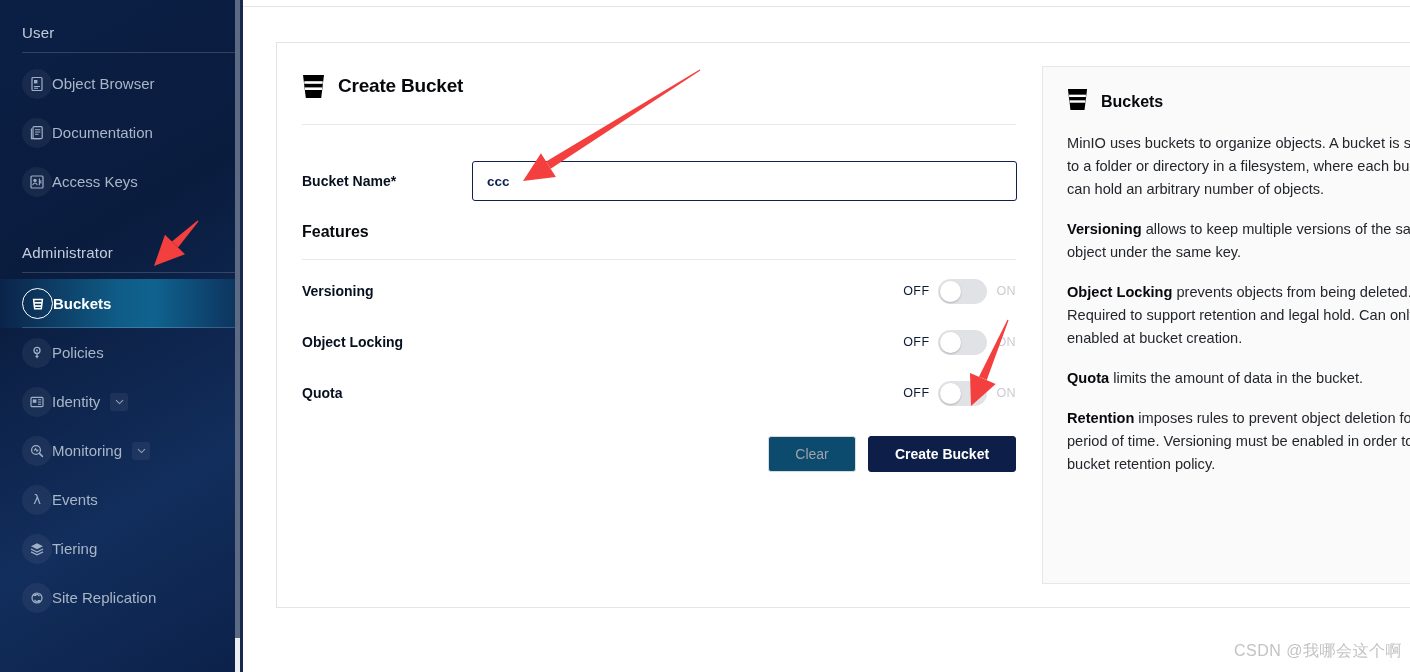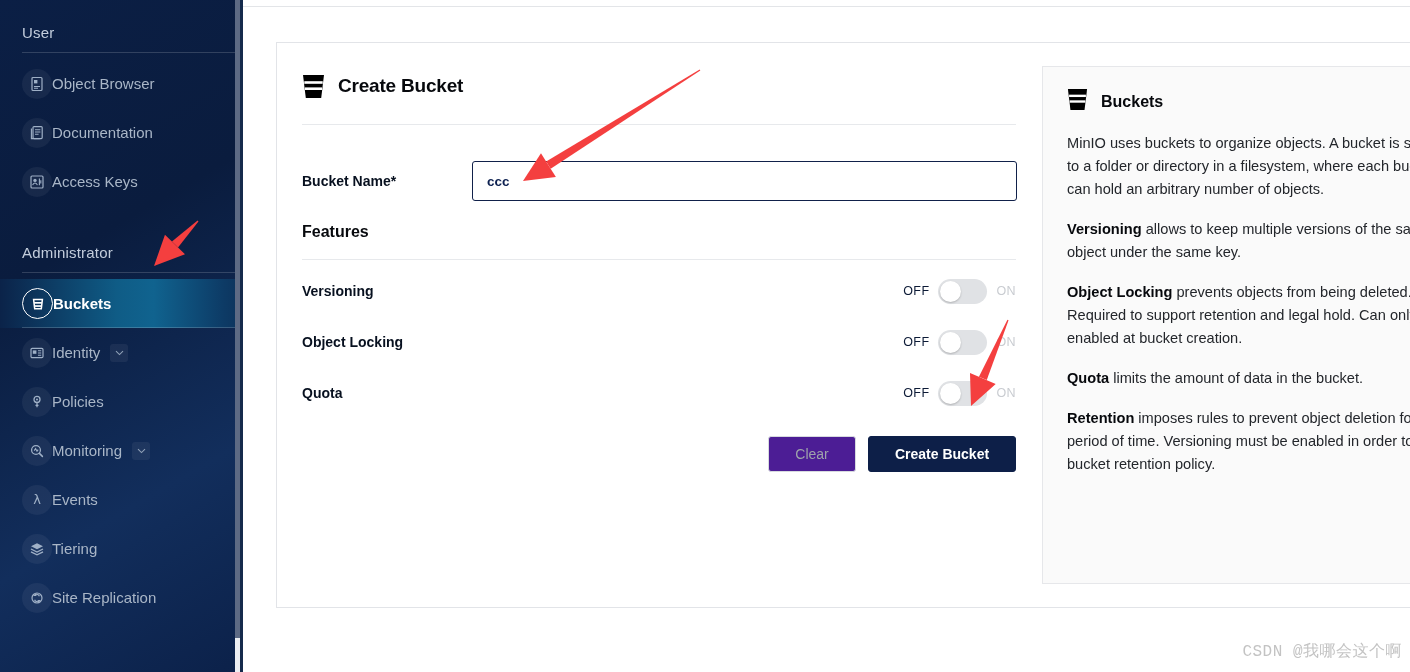--- a/index.html
+++ b/index.html
@@ -131,21 +131,21 @@
 
   .btn-row {
     display: flex; justify-content: flex-end; gap: 12px; width: 714px; margin-top: 23px;
   }
   .btn {
     height: 36px; border-radius: 3px; font-size: 14px; font-weight: 700;
     display: flex; align-items: center; justify-content: center; cursor: pointer;
     font-family: "Liberation Sans", sans-serif;
   }
   .btn-clear {
-    width: 88px; background: #4c1d95; border: 1px solid #d7dadf; color: #9ea3ab; font-weight: 400;
+    width: 88px; background: #0c4a6e; border: 1px solid #d7dadf; color: #9ea3ab; font-weight: 400;
   }
   .btn-create {
     width: 148px; background: #0d1f48; border: 1px solid #0d1f48; color: #ffffff;
   }
 
   
   .help-col { flex: 1; position: relative; padding: 23px 0 0 23px; }
   .help-panel {
     position: absolute; left: 23px; top: 23px; width: 430px; height: 518px;
     background: #fafafa; border: 1px solid #e6e7ea; padding: 21px 24px;
@@ -158,21 +158,21 @@
   }
   .help-p b { font-weight: 700; color: #07090d; }
 
   
   .arrow-layer { position: absolute; inset: 0; pointer-events: none; }
 
   
   #watermark {
     position: absolute; right: 8px; bottom: 10px;
     font-size: 16px; color: #c3c3c3; letter-spacing: .5px;
-    font-family: Liberation Mono, monospace; white-space: nowrap;
+    font-family: Liberation Sans, sans-serif; white-space: nowrap;
   }
 </style>
 </head>
 <body>
 
 <div id="root">
 
   <div id="sidebar">
     <div class="side-scroll" id="side-items">
         <div style="margin-top: 24px;">
@@ -222,41 +222,41 @@
                   <path d="M4.6 4.4h8.8l-1.1 9.4H5.7z" fill="none" stroke="#ffffff" stroke-width="1.5"></path>
                   <rect x="5.1" y="7" width="7.8" height="1.7" fill="#ffffff"></rect>
                   <rect x="5.4" y="10.2" width="7.2" height="1.7" fill="#ffffff"></rect>
                 </svg>
               </span>
               <span class="nav-label">Buckets</span>
             </div>
             <div class="nav-item">
               <span class="badge">
                 <svg width="18" height="18" viewBox="0 0 18 18">
+                  <circle cx="9" cy="6.4" r="3" fill="none" stroke="#9fb0c6" stroke-width="1.3"></circle>
+                  <circle cx="9" cy="6.4" r="1" fill="#9fb0c6"></circle>
+                  <path d="M9 9.4v4.8M7.5 12.3h3" stroke="#9fb0c6" stroke-width="1.3"></path>
+                </svg>
+              </span>
+              <span class="nav-label">Policies</span>
+            </div>
+            <div class="nav-item">
+              <span class="badge">
+                <svg width="18" height="18" viewBox="0 0 18 18">
                   <rect x="3" y="4.4" width="12" height="9.2" rx="1.2" fill="none" stroke="#9fb0c6" stroke-width="1.2"></rect>
                   <rect x="4.8" y="6.4" width="3.6" height="3.4" fill="#9fb0c6"></rect>
                   <path d="M10 6.8h3.2M10 9h3.2M10 11.2h3.2" stroke="#9fb0c6" stroke-width="1.1"></path>
                 </svg>
               </span>
               <span class="nav-label">Identity</span>
               <span class="chev">
                 <svg width="9" height="6" viewBox="0 0 9 6">
                   <path d="M1 1.2L4.5 4.6L8 1.2" fill="none" stroke="#8fa0b6" stroke-width="1.1"></path>
                 </svg>
               </span>
-            </div>
-            <div class="nav-item">
-              <span class="badge">
-                <svg width="18" height="18" viewBox="0 0 18 18">
-                  <circle cx="9" cy="6.4" r="3" fill="none" stroke="#9fb0c6" stroke-width="1.3"></circle>
-                  <circle cx="9" cy="6.4" r="1" fill="#9fb0c6"></circle>
-                  <path d="M9 9.4v4.8M7.5 12.3h3" stroke="#9fb0c6" stroke-width="1.3"></path>
-                </svg>
-              </span>
-              <span class="nav-label">Policies</span>
             </div>
             <div class="nav-item">
               <span class="badge">
                 <svg width="18" height="18" viewBox="0 0 18 18">
                   <circle cx="8" cy="8" r="4.4" fill="none" stroke="#9fb0c6" stroke-width="1.3"></circle>
                   <path d="M11.4 11.4l3 3" stroke="#9fb0c6" stroke-width="1.5" stroke-linecap="round"></path>
                   <path d="M6.2 8.6l1.4-2 1.4 2.6 1.2-1.6" fill="none" stroke="#9fb0c6" stroke-width="1.1"></path>
                 </svg>
               </span>
               <span class="nav-label">Monitoring</span>

